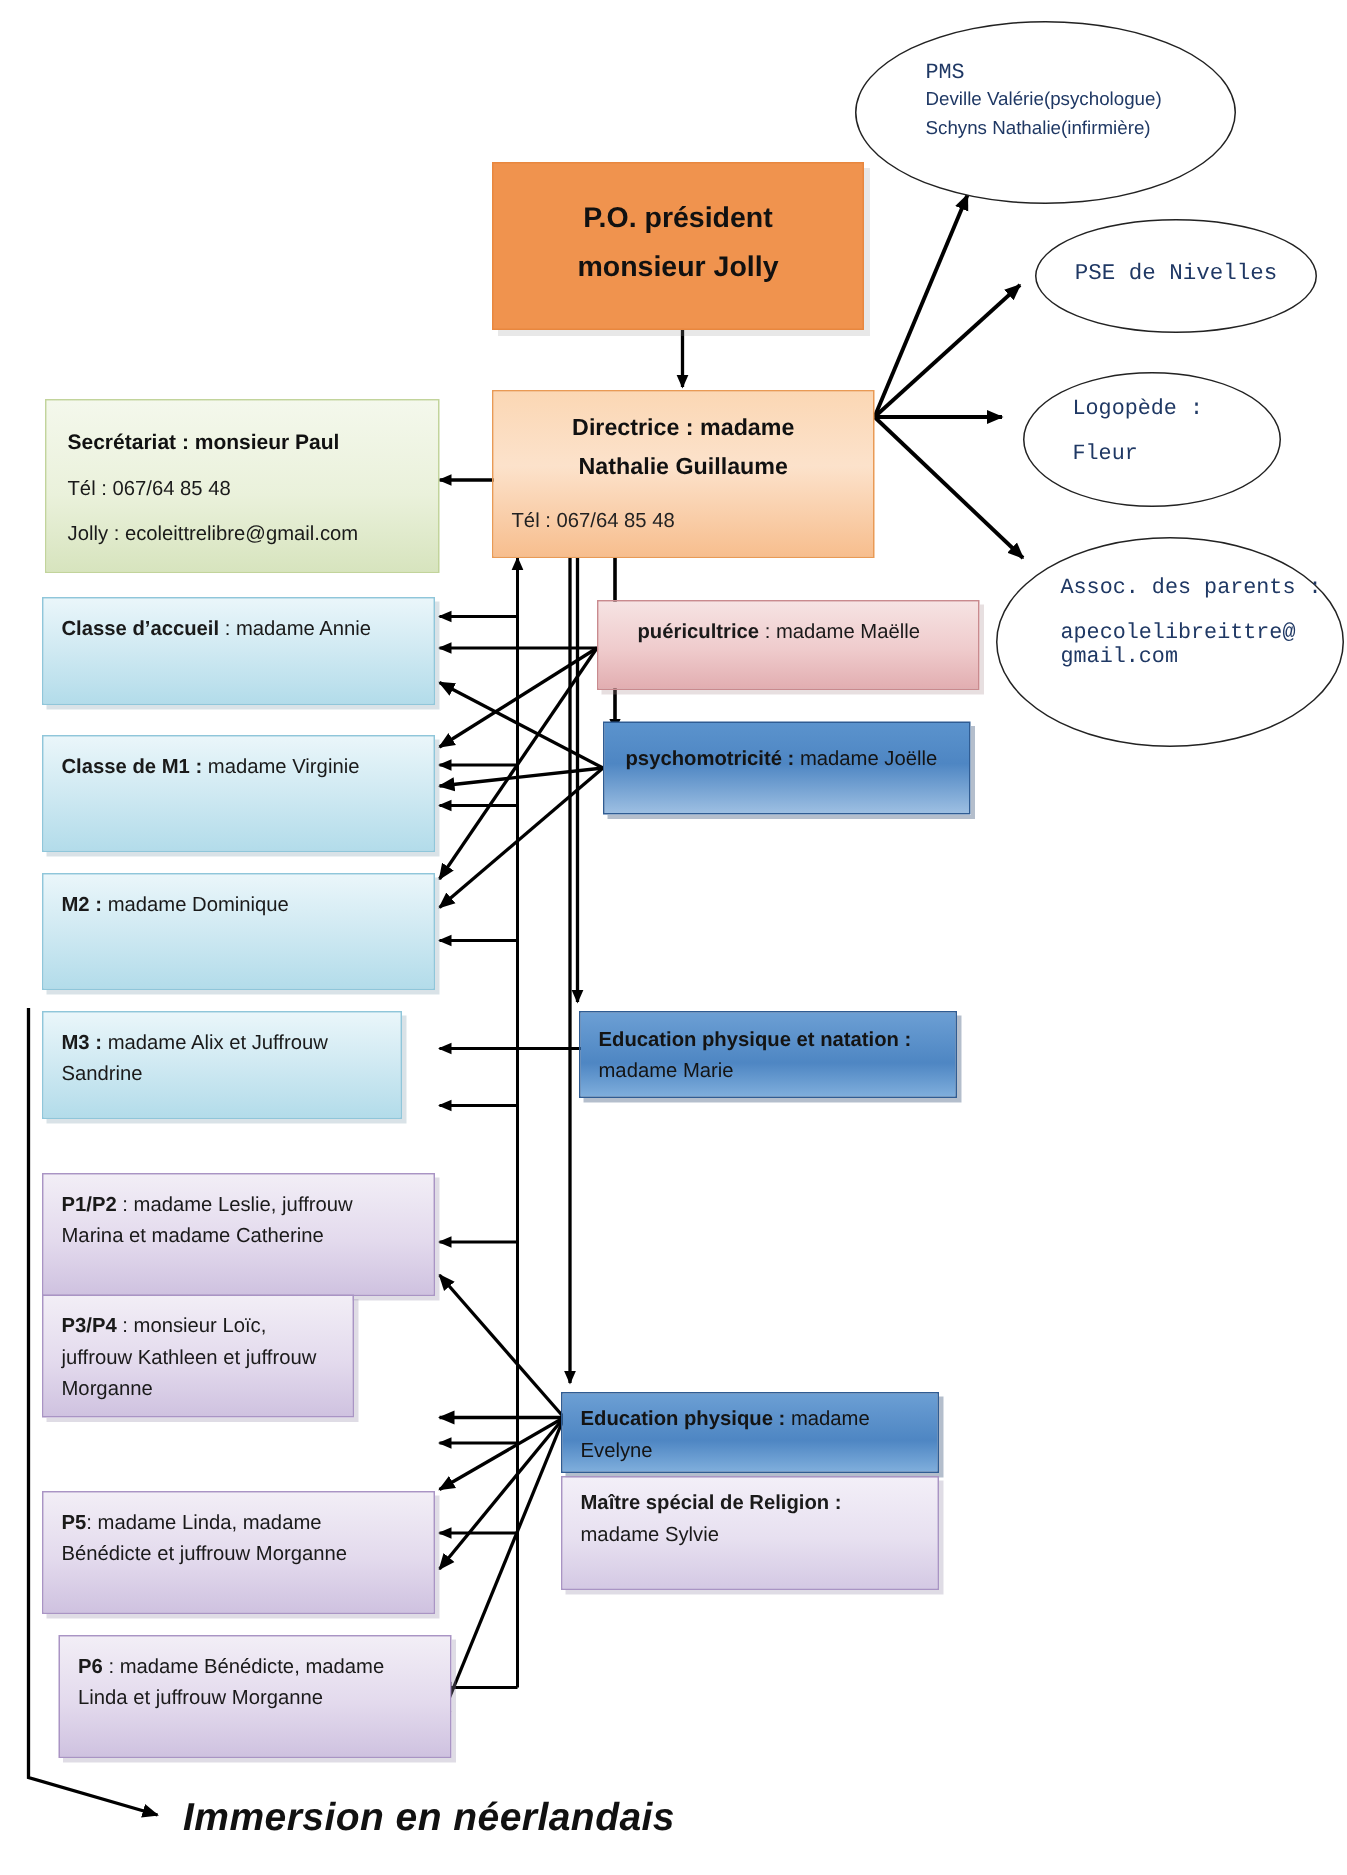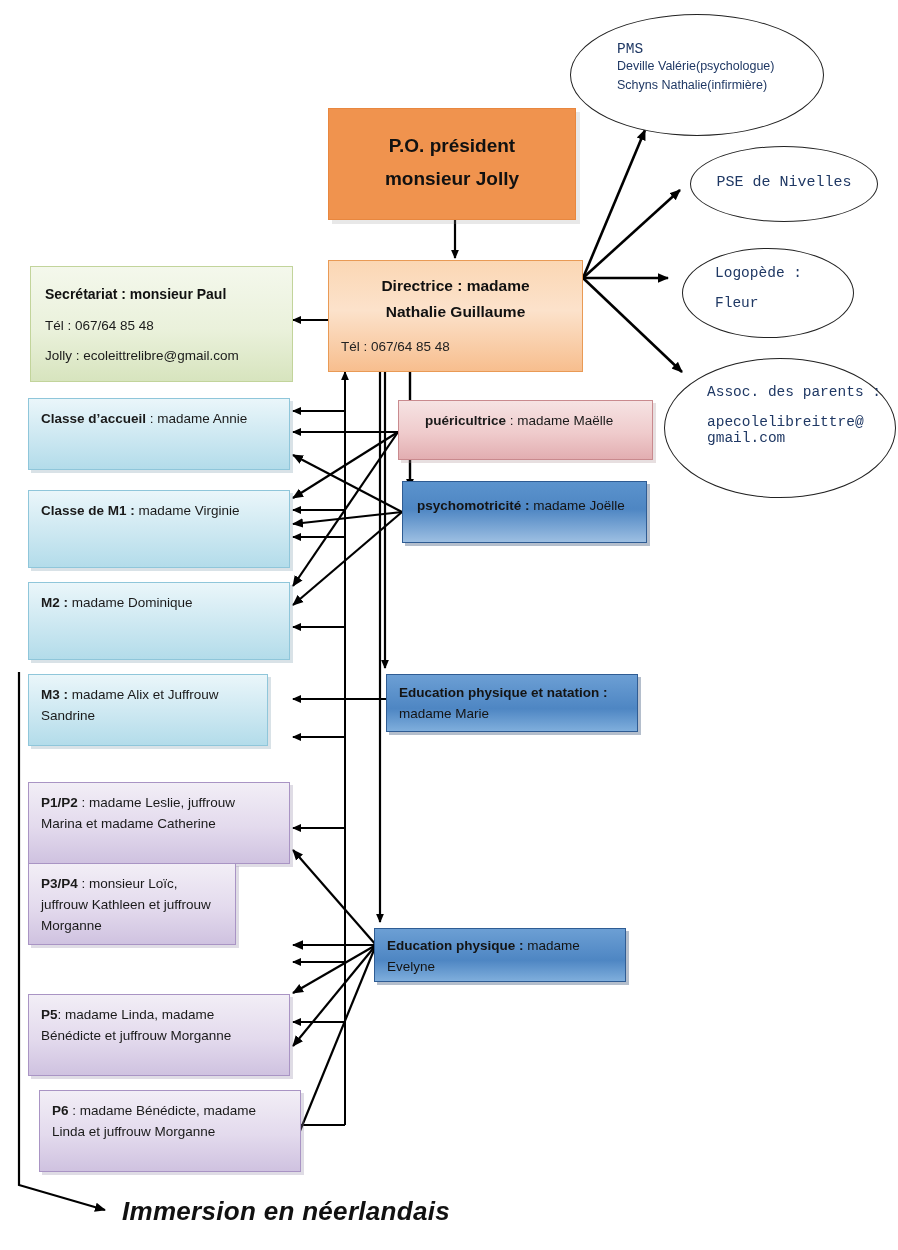--- a/index.html
+++ b/index.html
@@ -275,16 +275,19 @@
   </div>
 
   <div class="box strongblue2" style="left:386px;top:674px;width:252px;height:58px;padding:8px 12px;">
     <span class="ttl">Education physique et natation :</span><span class="rest"> madame Marie</span>
   </div>
 
   <div class="box strongblue2" style="left:374px;top:928px;width:252px;height:54px;padding:7px 12px;">
     <span class="ttl">Education physique :</span><span class="rest"> madame Evelyne</span>
   </div>
 
+  <div class="box religion" style="left:374px;top:984px;width:252px;height:76px;padding:7px 12px;">
+    <span class="ttl">Maître spécial de Religion :</span><span class="rest"> madame Sylvie</span>
+  </div>
 
   <div class="immersion" style="left:122px;top:1196px;">Immersion en néerlandais</div>
 
 </div>
 
 </body></html>

